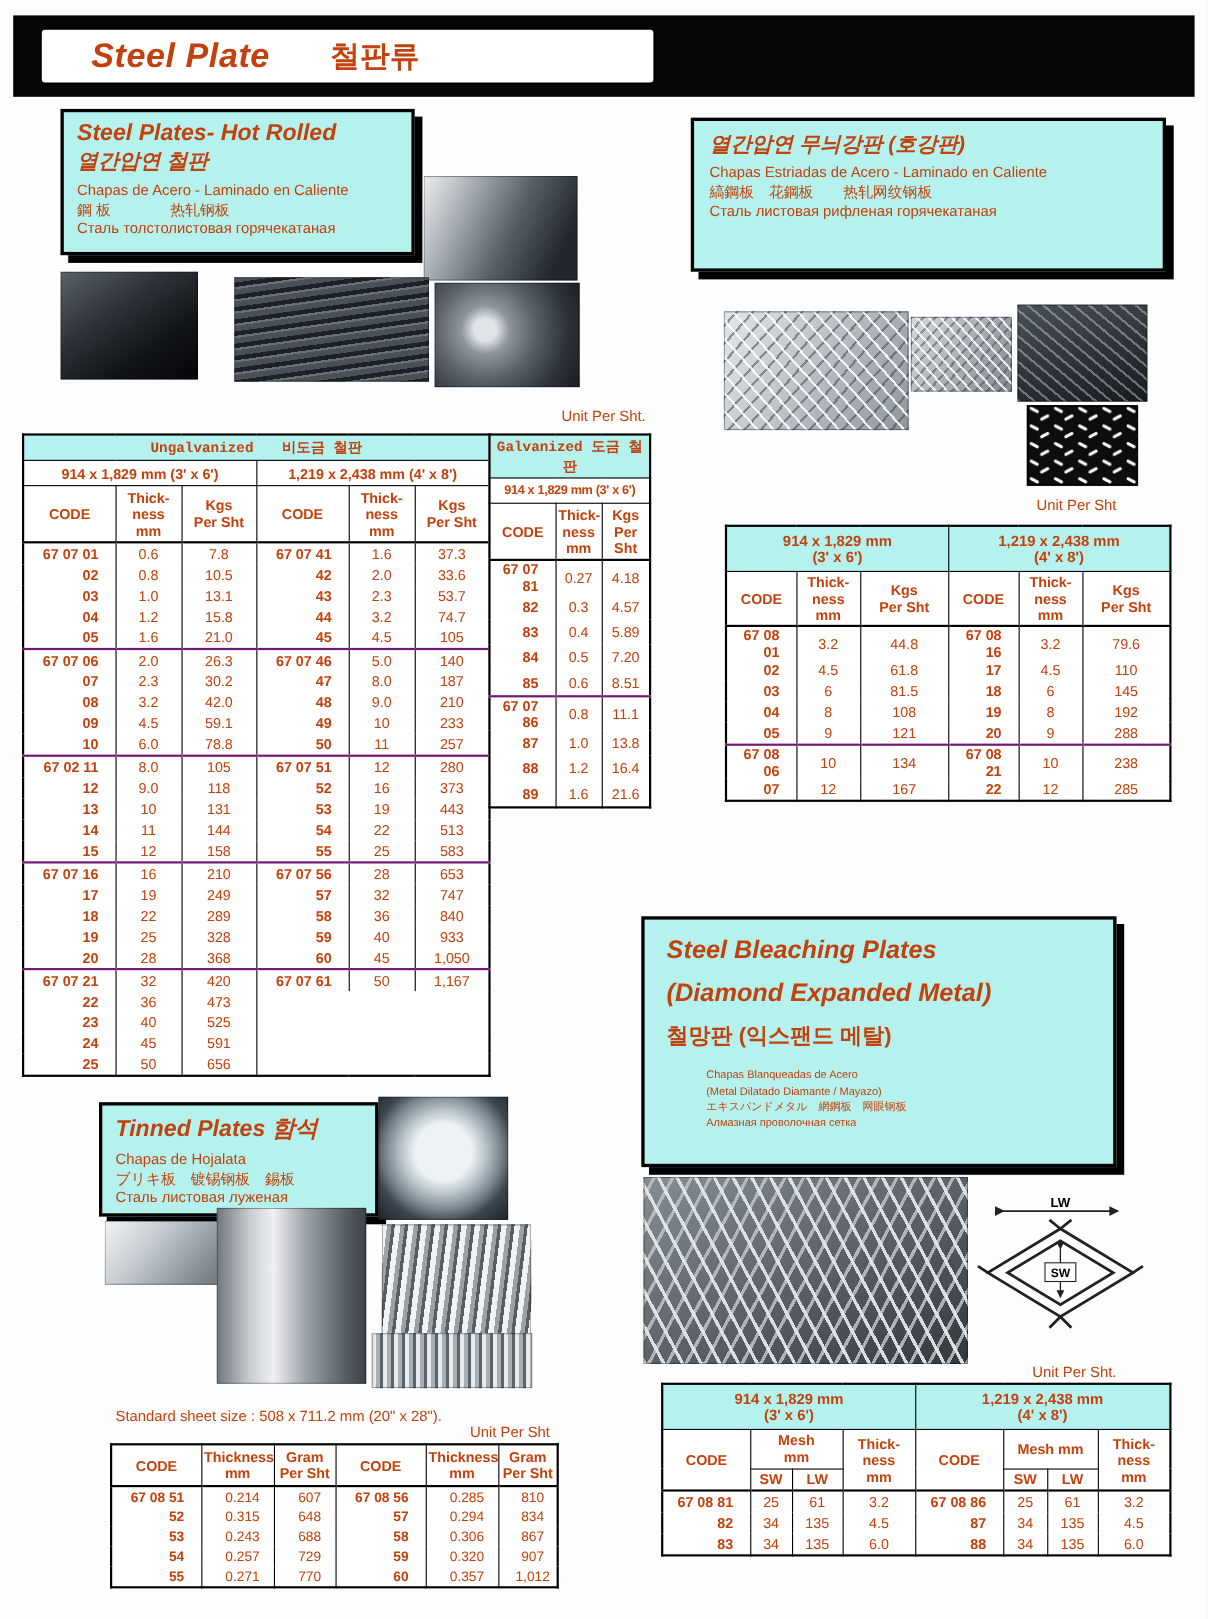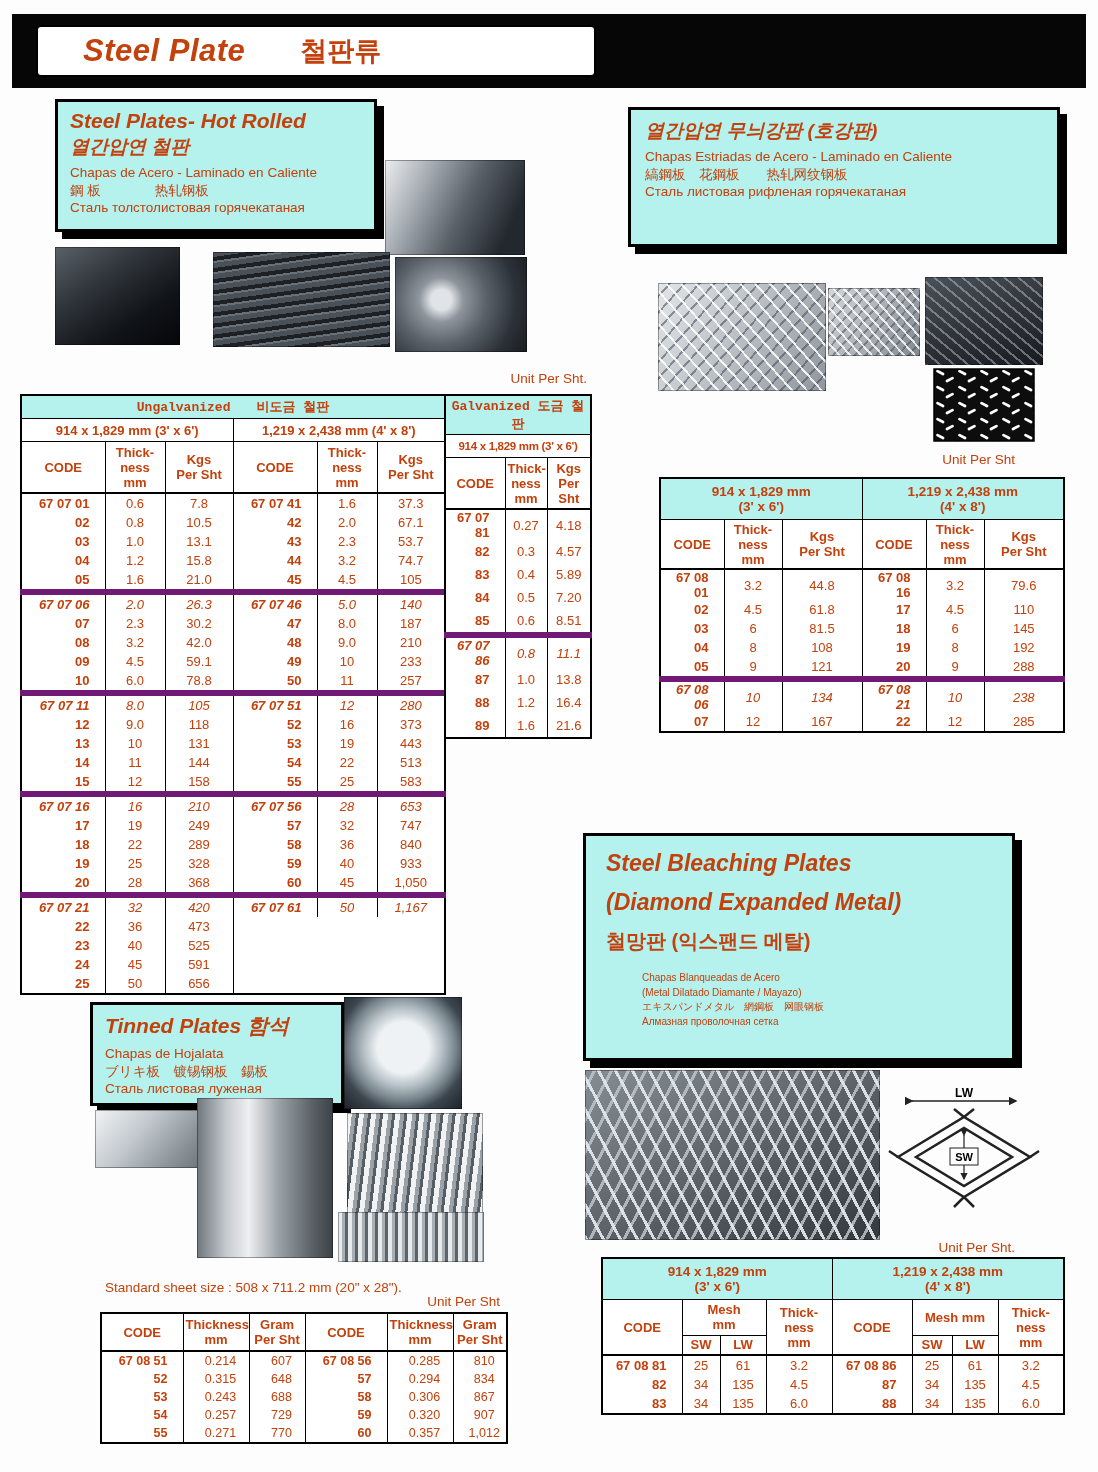--- a/index.html
+++ b/index.html
@@ -30,21 +30,21 @@
 
   
   table{border-collapse:collapse;table-layout:fixed;}
   .dtable{border:2px solid #000;background:#fff;}
   .dtable th{border:1px solid #000;font-weight:bold;white-space:pre-line;text-align:center;vertical-align:middle;font-size:13px;padding:1px 2px;}
   .dtable td{border-left:1px solid #000;border-right:1px solid #000;border-top:0;border-bottom:0;text-align:center;vertical-align:middle;font-size:13px;height:19px;padding:0 3px;overflow:hidden;}
   .dtable .band th{background:#b5f2ee;height:20px;font-size:13px;font-family:Liberation Mono, monospace;}
   .dtable .size th{height:20px;}
   .dtable .colhead th{height:48px;}
   .dtable tbody tr:first-child td{border-top:2px solid #000;}
-  .group-start td{border-top:6px solid #701a75;font-style:italic;}
+  .group-start td{border-top:2px solid #701a75;}
   td.code{text-align:right;padding-right:15px;font-weight:bold;}
   td.blank{border:0;}
   #galv-table td{height:23px;}
   #galv-table .size th{font-size:11.5px;letter-spacing:-.3px;}
   #checker-table .size th{height:38px;font-size:13.5px;background:#b5f2ee;}
   #checker-table .colhead th{height:46px;}
   #tinned-table th{height:34px;}
   #tinned-table td{height:18px;font-size:12.5px;padding-left:12px;}
   #bleach-table .size th{height:38px;font-size:13.5px;background:#b5f2ee;}
   #bleach-table td{height:19px;}
@@ -155,21 +155,21 @@
           <td class="code">67 07 41</td>
           <td>1.6</td>
           <td>37.3</td>
         </tr>
         <tr>
           <td class="code">02</td>
           <td>0.8</td>
           <td>10.5</td>
           <td class="code">42</td>
           <td>2.0</td>
-          <td>67.1</td>
+          <td>33.6</td>
         </tr>
         <tr>
           <td class="code">03</td>
           <td>1.0</td>
           <td>13.1</td>
           <td class="code">43</td>
           <td>2.3</td>
           <td>53.7</td>
         </tr>
         <tr>
@@ -222,21 +222,21 @@
         </tr>
         <tr>
           <td class="code">10</td>
           <td>6.0</td>
           <td>78.8</td>
           <td class="code">50</td>
           <td>11</td>
           <td>257</td>
         </tr>
         <tr class="group-start">
-          <td class="code">67 07 11</td>
+          <td class="code">67 02 11</td>
           <td>8.0</td>
           <td>105</td>
           <td class="code">67 07 51</td>
           <td>12</td>
           <td>280</td>
         </tr>
         <tr>
           <td class="code">12</td>
           <td>9.0</td>
           <td>118</td>

